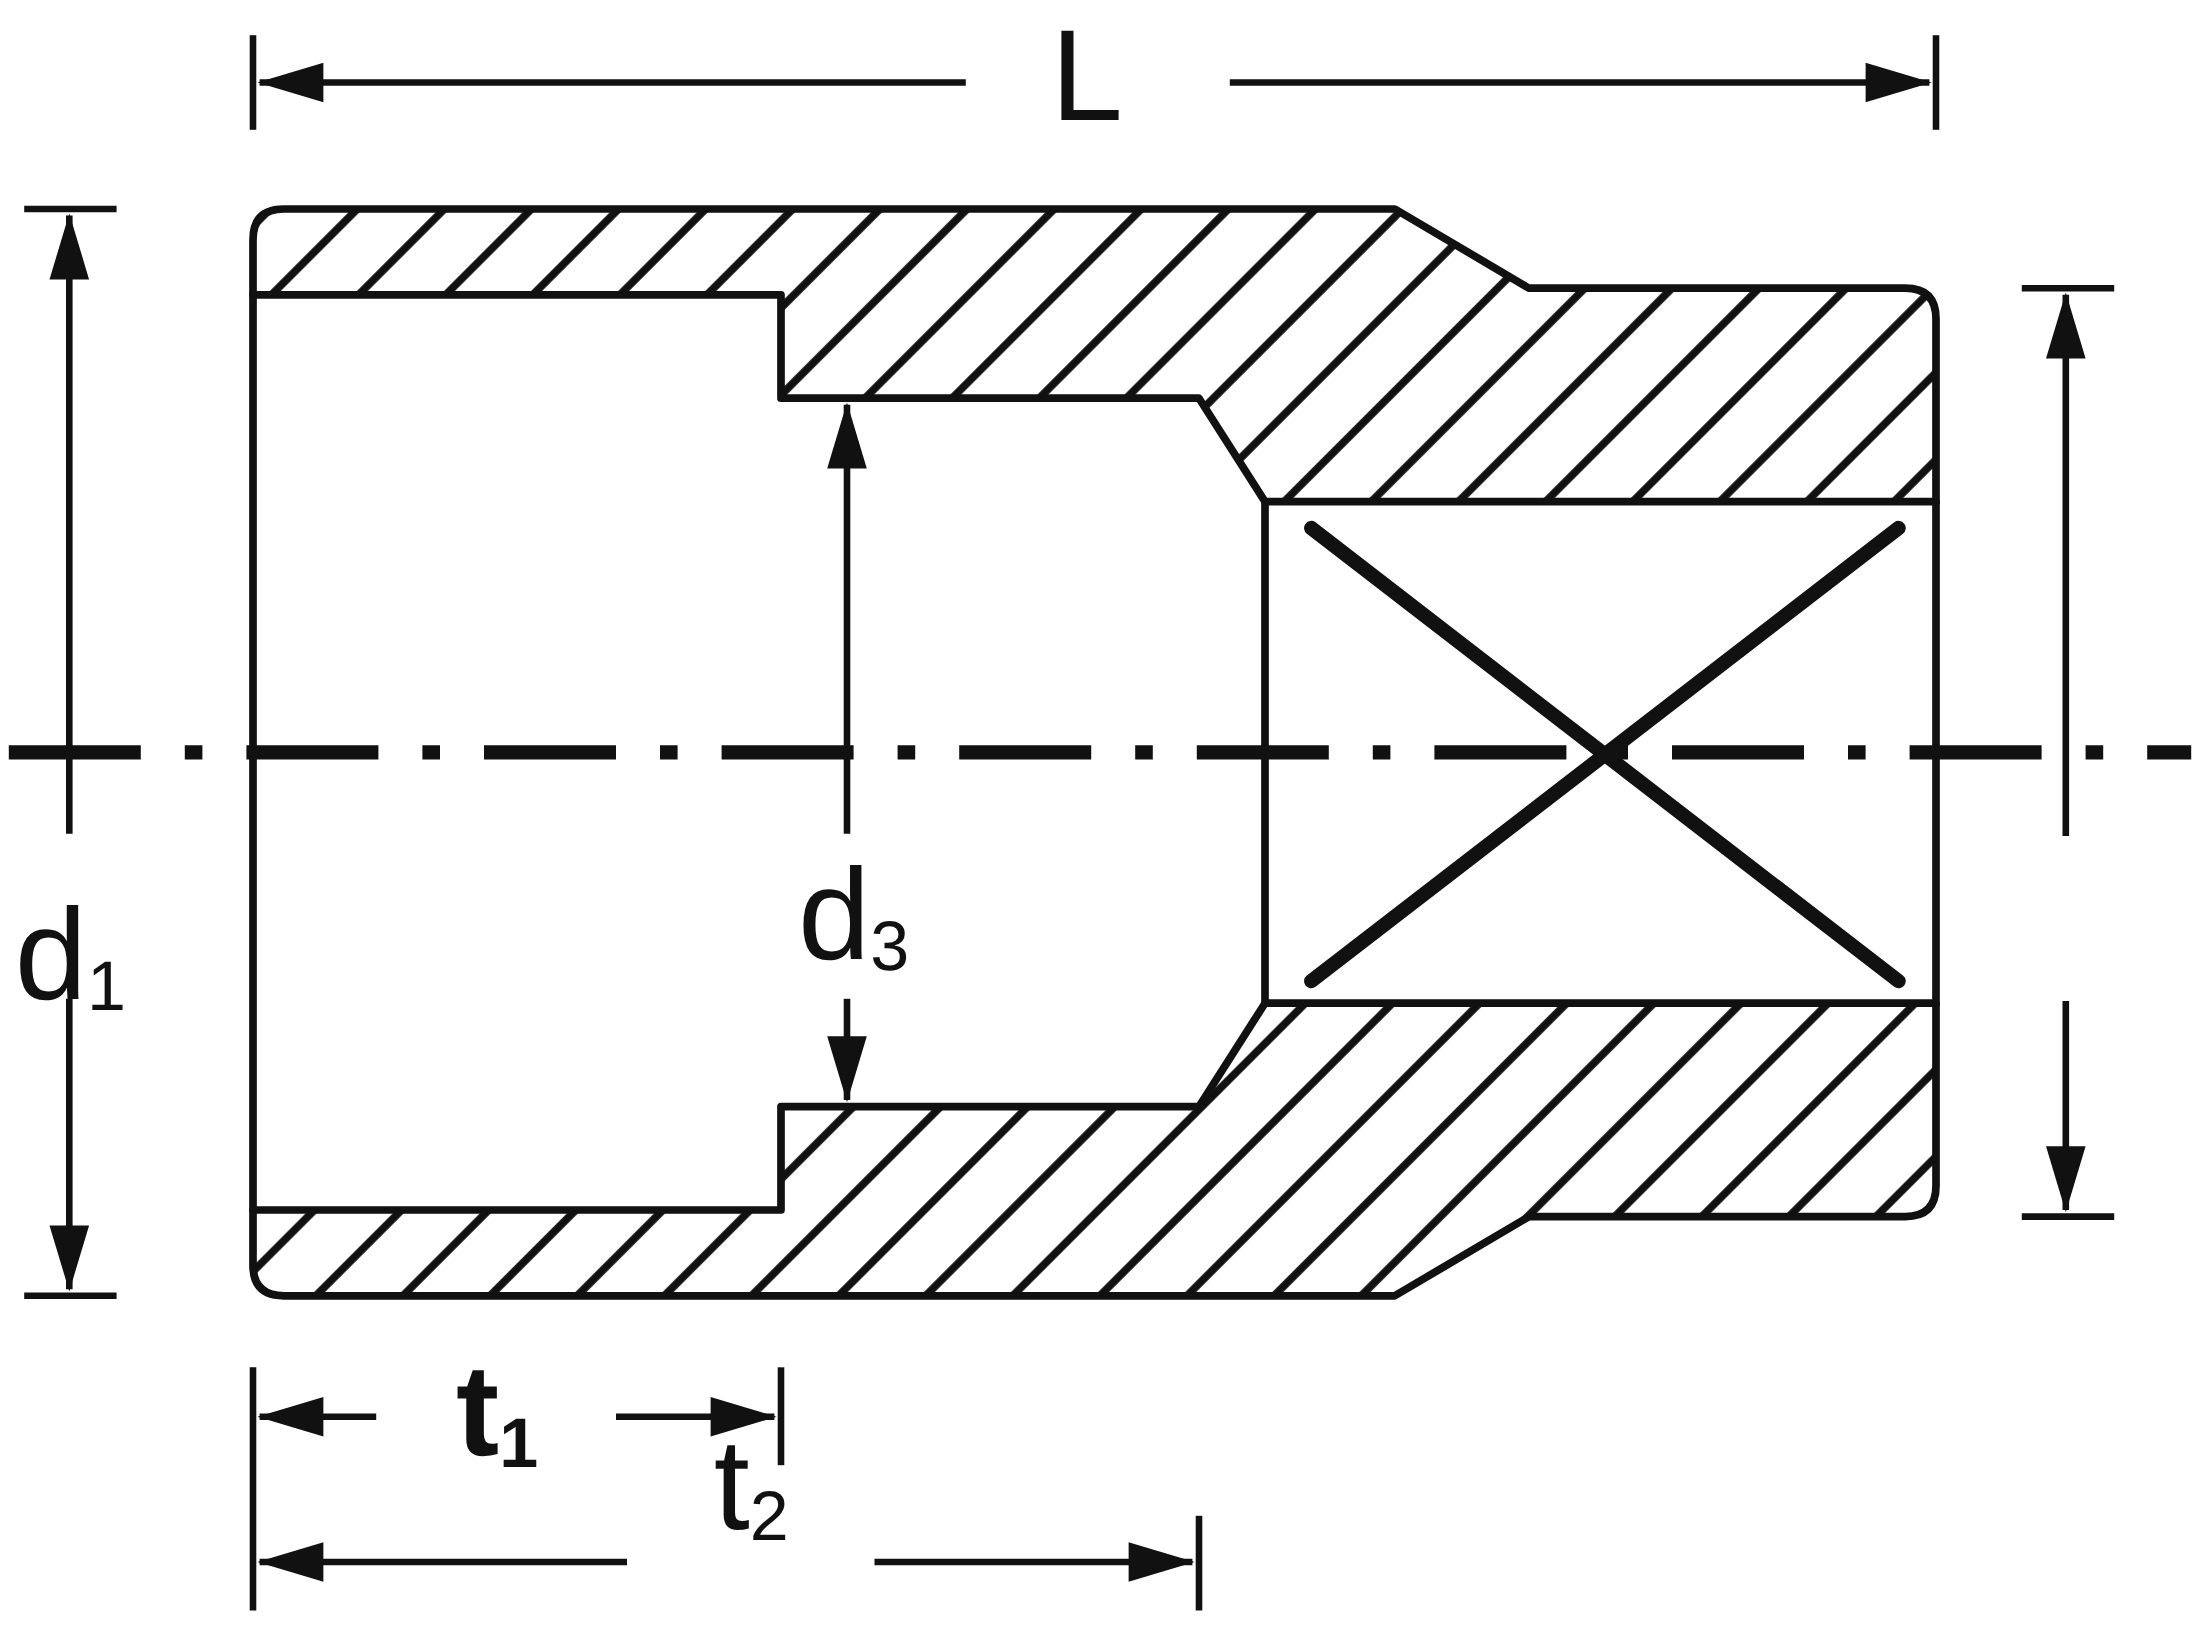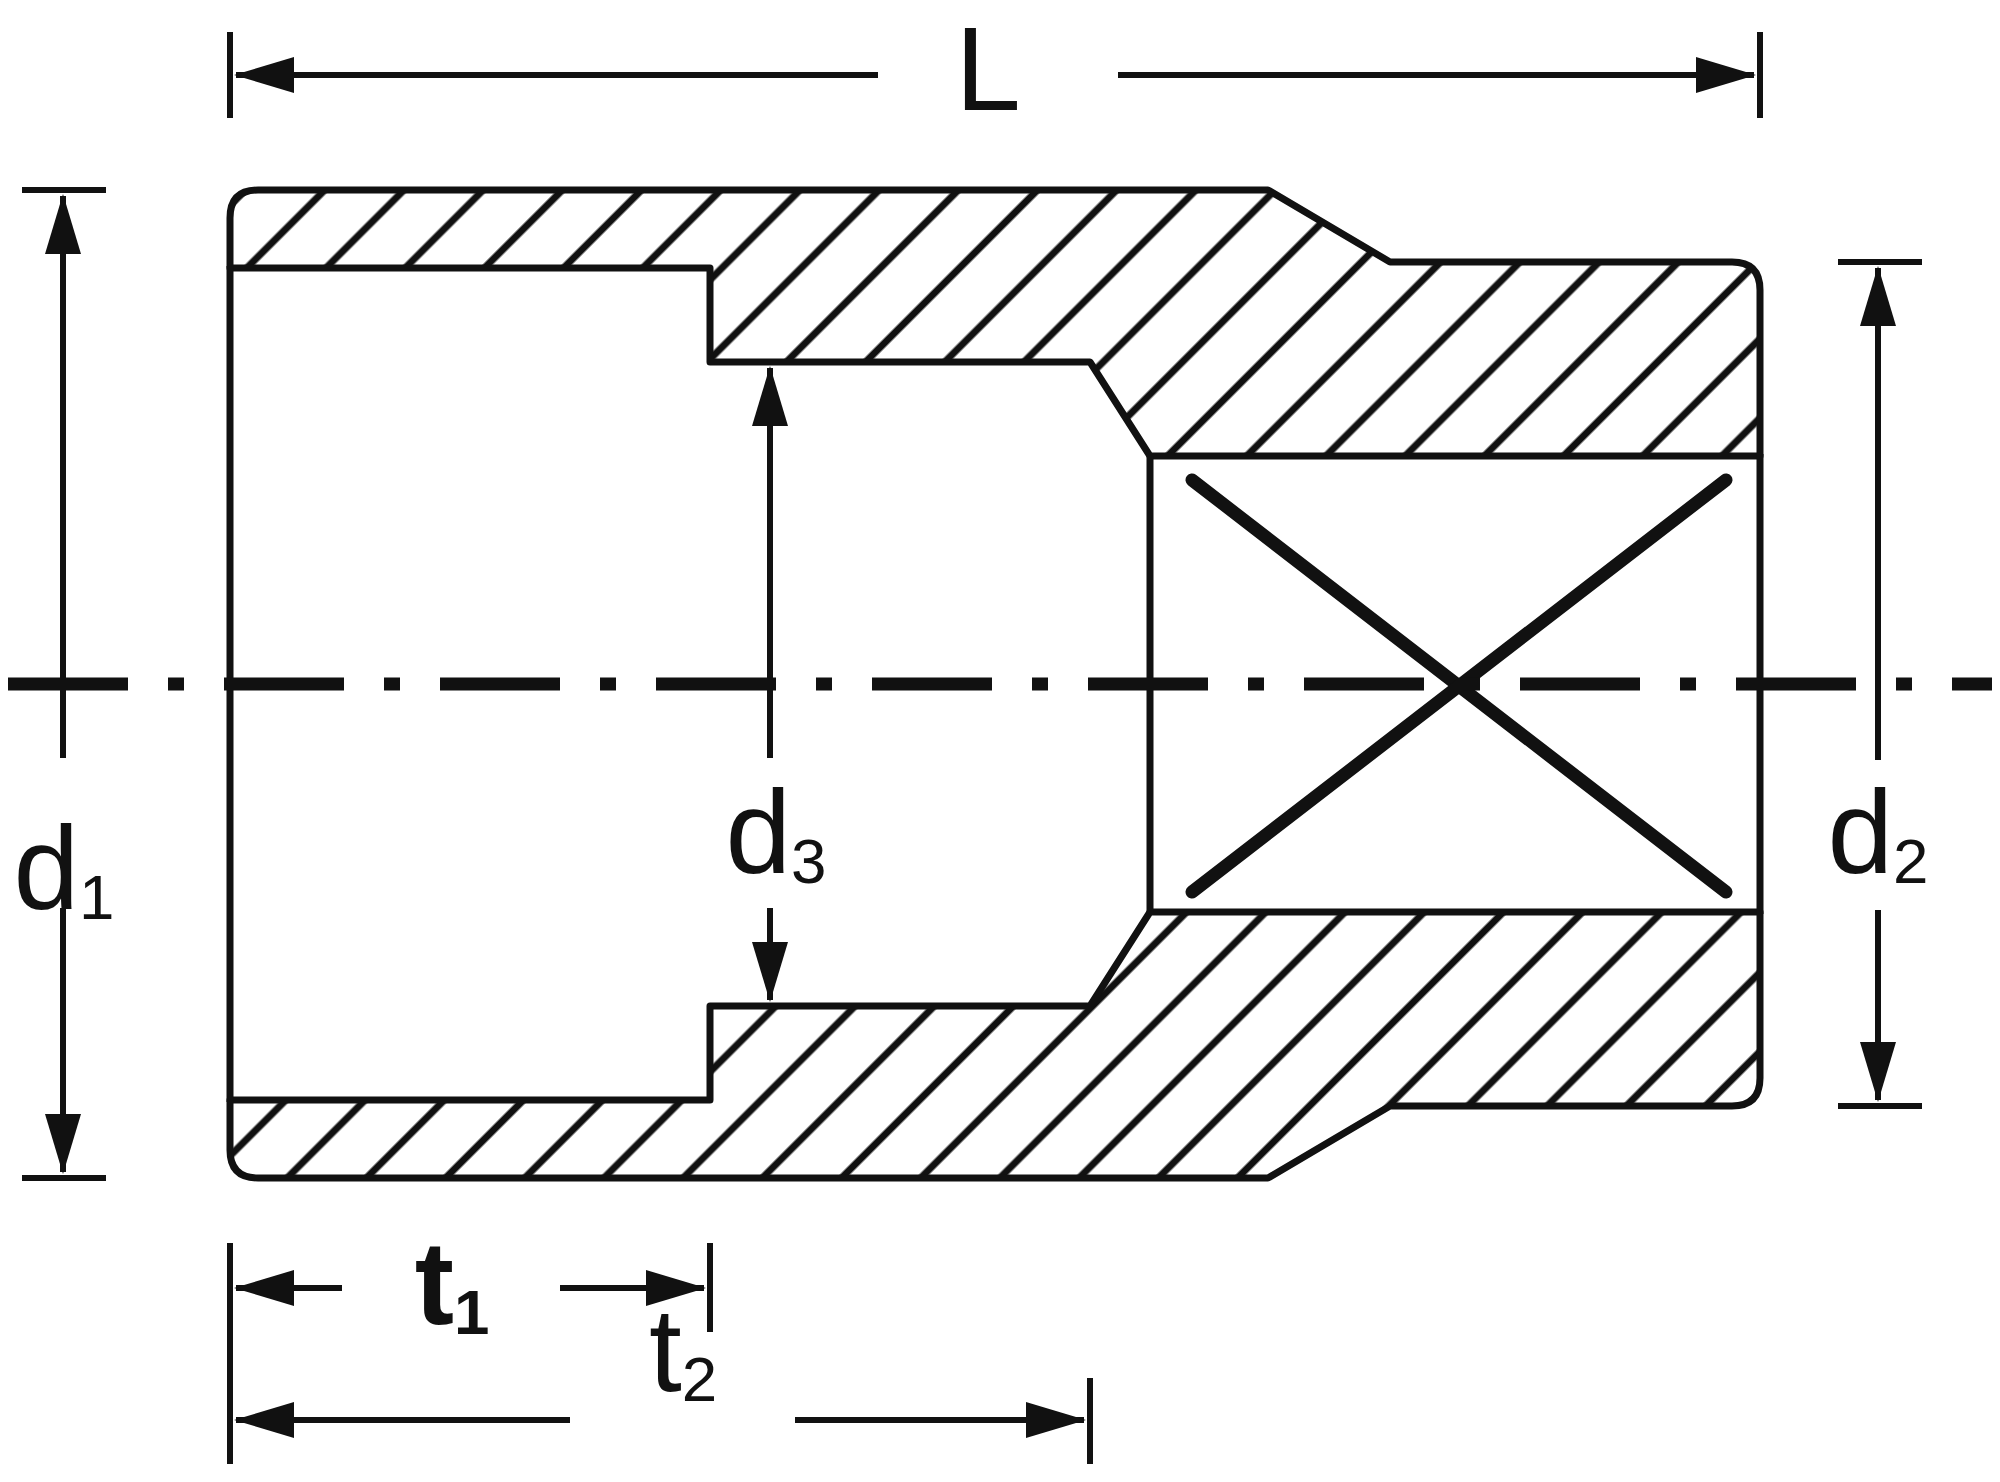--- a/index.html
+++ b/index.html
@@ -119,23 +119,20 @@
   </div>
 
   <div class="dim-label" style="left:64px; top:833px;margin-top:36px;">
     <span>d</span><span class="sub">1</span>
   </div>
 
   <div class="dim-label" style="left:776px; top:833px;">
     <span>d</span><span class="sub">3</span>
   </div>
 
-  <div class="dim-label" style="left:1878px; top:833px;">
-    <span>d</span><span class="sub">2</span>
-  </div>
 
   <div class="dim-label" style="left:452px; top:1284px;font-weight:bold;">
     <span>t</span><span class="sub">1</span>
   </div>
 
   <div class="dim-label" style="left:683px; top:1351px;">
     <span>t</span><span class="sub">2</span>
   </div>
 
 </div>

